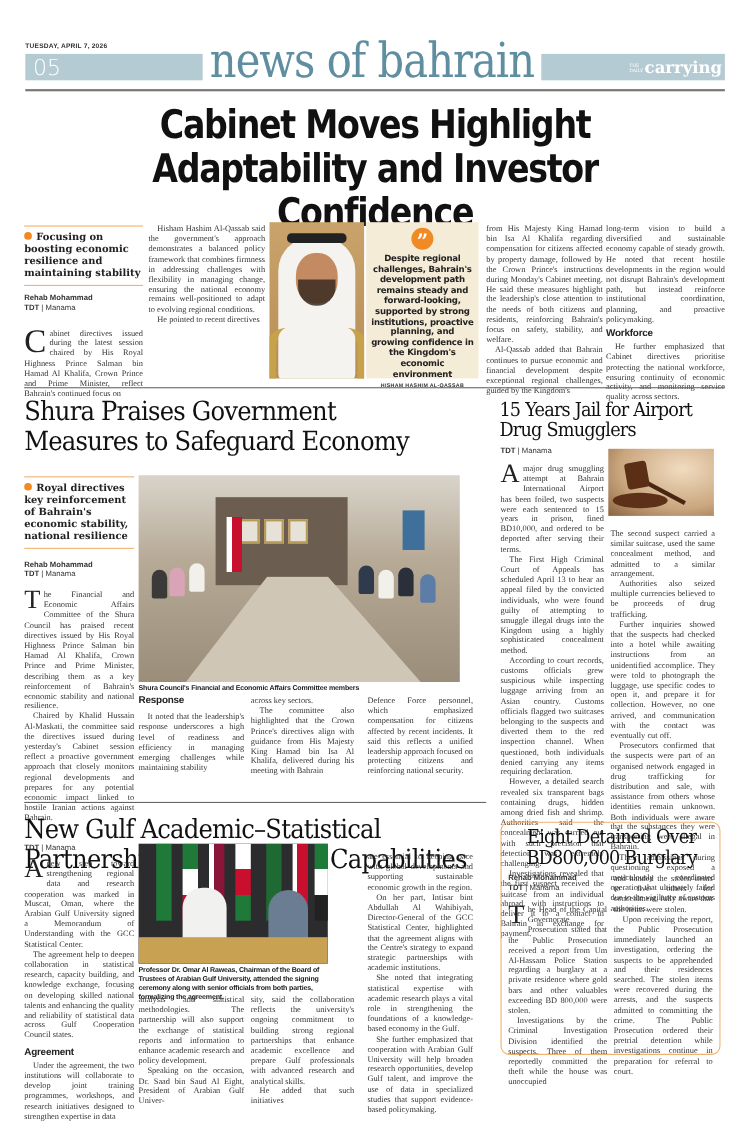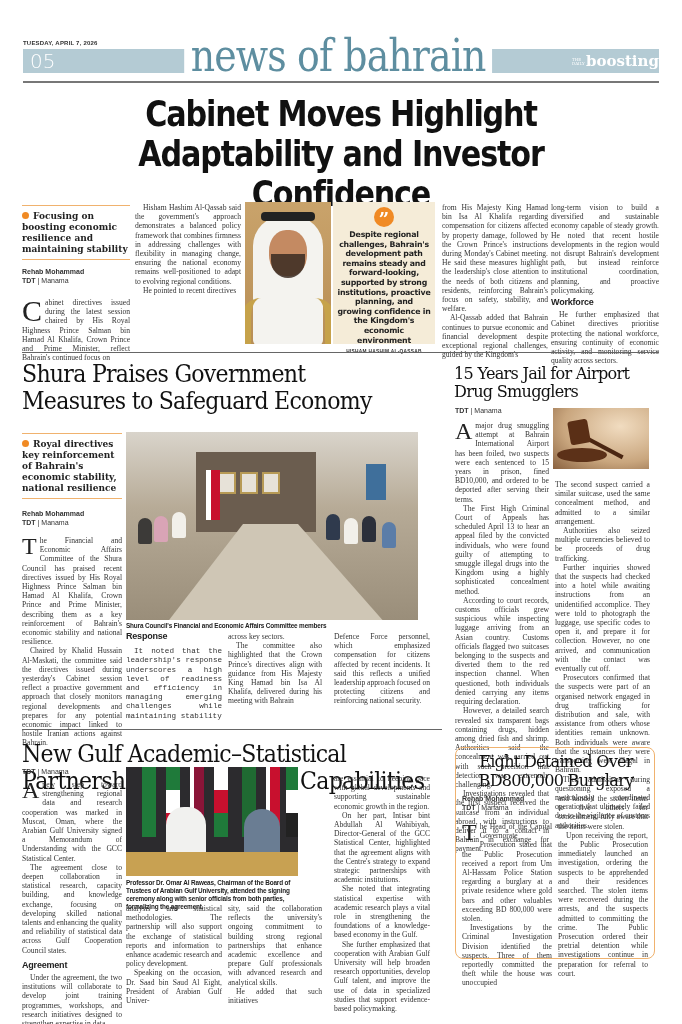--- a/index.html
+++ b/index.html
@@ -78,21 +78,21 @@
   .burglary-headline { font-size: 17.5px; line-height: 19px; text-align: center; transform: scaleX(0.92); transform-origin: 50% 0; width: 200px; margin-left: -6px; }
 </style>
 </head>
 <body>
 
 <div>
   <div class="date">TUESDAY, APRIL 7, 2026</div>
   <div class="band"></div>
   <div class="page-num">05</div>
   <div class="section-title"><span>news of bahrain</span></div>
-  <div class="logo"><small>THE DAILY</small><span>boosting</span></div>
+  <div class="logo"><small>THE DAILY</small><span>carrying</span></div>
   <div class="rule-top"></div>
 </div>
 
 <article>
   <h1 class="lead-headline">
     <div>Cabinet Moves Highlight</div>
     <div>Adaptability and Investor Confidence</div>
   </h1>
 
   <div class="col" style="left:22px; top:205px; width:108px;">
@@ -170,21 +170,21 @@
     <div class="person" style="left:46px; top:80px; background:#f2f0ea;"></div>
     <div class="person" style="left:200px; top:82px; background:#2f3a4d;"></div>
     <div class="person" style="left:218px; top:86px; background:#f2f0ea;"></div>
     <div class="person" style="left:236px; top:84px; background:#2b2f3a;"></div>
     <div class="person" style="left:256px; top:90px; background:#5b7da8;"></div>
   </div>
   <div class="col caption" style="left:126px; top:622px; width:300px;">Shura Council's Financial and Economic Affairs Committee members</div>
 
   <div class="col serif-body" style="left:126px; top:632px; width:96px;">
     <div class="sub-head" style="margin-top:0;">Response</div>
-    <p style="margin-top:6px;font-family:Liberation Mono, monospace;">It noted that the leadership's response underscores a high level of readiness and efficiency in managing emerging challenges while maintaining stability</p>
+    <p style="margin-top:6px;">It noted that the leadership's response underscores a high level of readiness and efficiency in managing emerging challenges while maintaining stability</p>
   </div>
 
   <div class="col serif-body" style="left:228px; top:632px; width:94px;">
     <p class="first">across key sectors.</p>
     <p>The committee also highlighted that the Crown Prince's directives align with guidance from His Majesty King Hamad bin Isa Al Khalifa, delivered during his meeting with Bahrain</p>
   </div>
 
   <div class="col serif-body" style="left:334px; top:632px; width:96px;">
     <p class="first">Defence Force personnel, which emphasized compensation for citizens affected by recent incidents. It said this reflects a unified leadership approach focused on protecting citizens and reinforcing national security.</p>
   </div>
@@ -228,21 +228,21 @@
   <h2 class="h2 gcc-headline">
     <div>New Gulf Academic–Statistical</div>
     <div>Partnership to Boost Data Capabilities</div>
   </h2>
   <div class="col byline" style="left:22px; top:767px;">
     <b>TDT</b> | <span>Manama</span>
   </div>
 
   <div class="col serif-body" style="left:22px; top:780px; width:100px;">
     <p class="first"><span class="dropcap" style="font-size:24px; line-height:19px;">A</span><span> new step toward strengthening regional data and research cooperation was marked in Muscat, Oman, where the Arabian Gulf University signed a Memorandum of Understanding with the GCC Statistical Center.</span></p>
-    <p>The agreement close to deepen collaboration in statistical research, capacity building, and knowledge exchange, focusing on developing skilled national talents and enhancing the quality and reliability of statistical data across Gulf Cooperation Council states.</p>
+    <p>The agreement help to deepen collaboration in statistical research, capacity building, and knowledge exchange, focusing on developing skilled national talents and enhancing the quality and reliability of statistical data across Gulf Cooperation Council states.</p>
     <div class="sub-head" style="margin-top:6px;">Agreement</div>
     <p>Under the agreement, the two institutions will collaborate to develop joint training programmes, workshops, and research initiatives designed to strengthen expertise in data</p>
   </div>
 
   <div class="photo-signing">
     <div class="gflag" style="left:16px; background:#1f7a3a;"></div>
     <div class="gflag" style="left:40px; background:linear-gradient(180deg,#1f7a3a 33%,#fff 33%,#fff 66%,#c8102e 66%);"></div>
     <div class="gflag" style="left:64px; background:linear-gradient(90deg,#fff 30%,#8a1538 30%);"></div>
     <div class="gflag" style="left:88px; background:linear-gradient(180deg,#fff 33%,#c8102e 33%,#c8102e 66%,#1f7a3a 66%);"></div>
     <div class="gflag" style="left:116px; background:#1f6a32;"></div>

